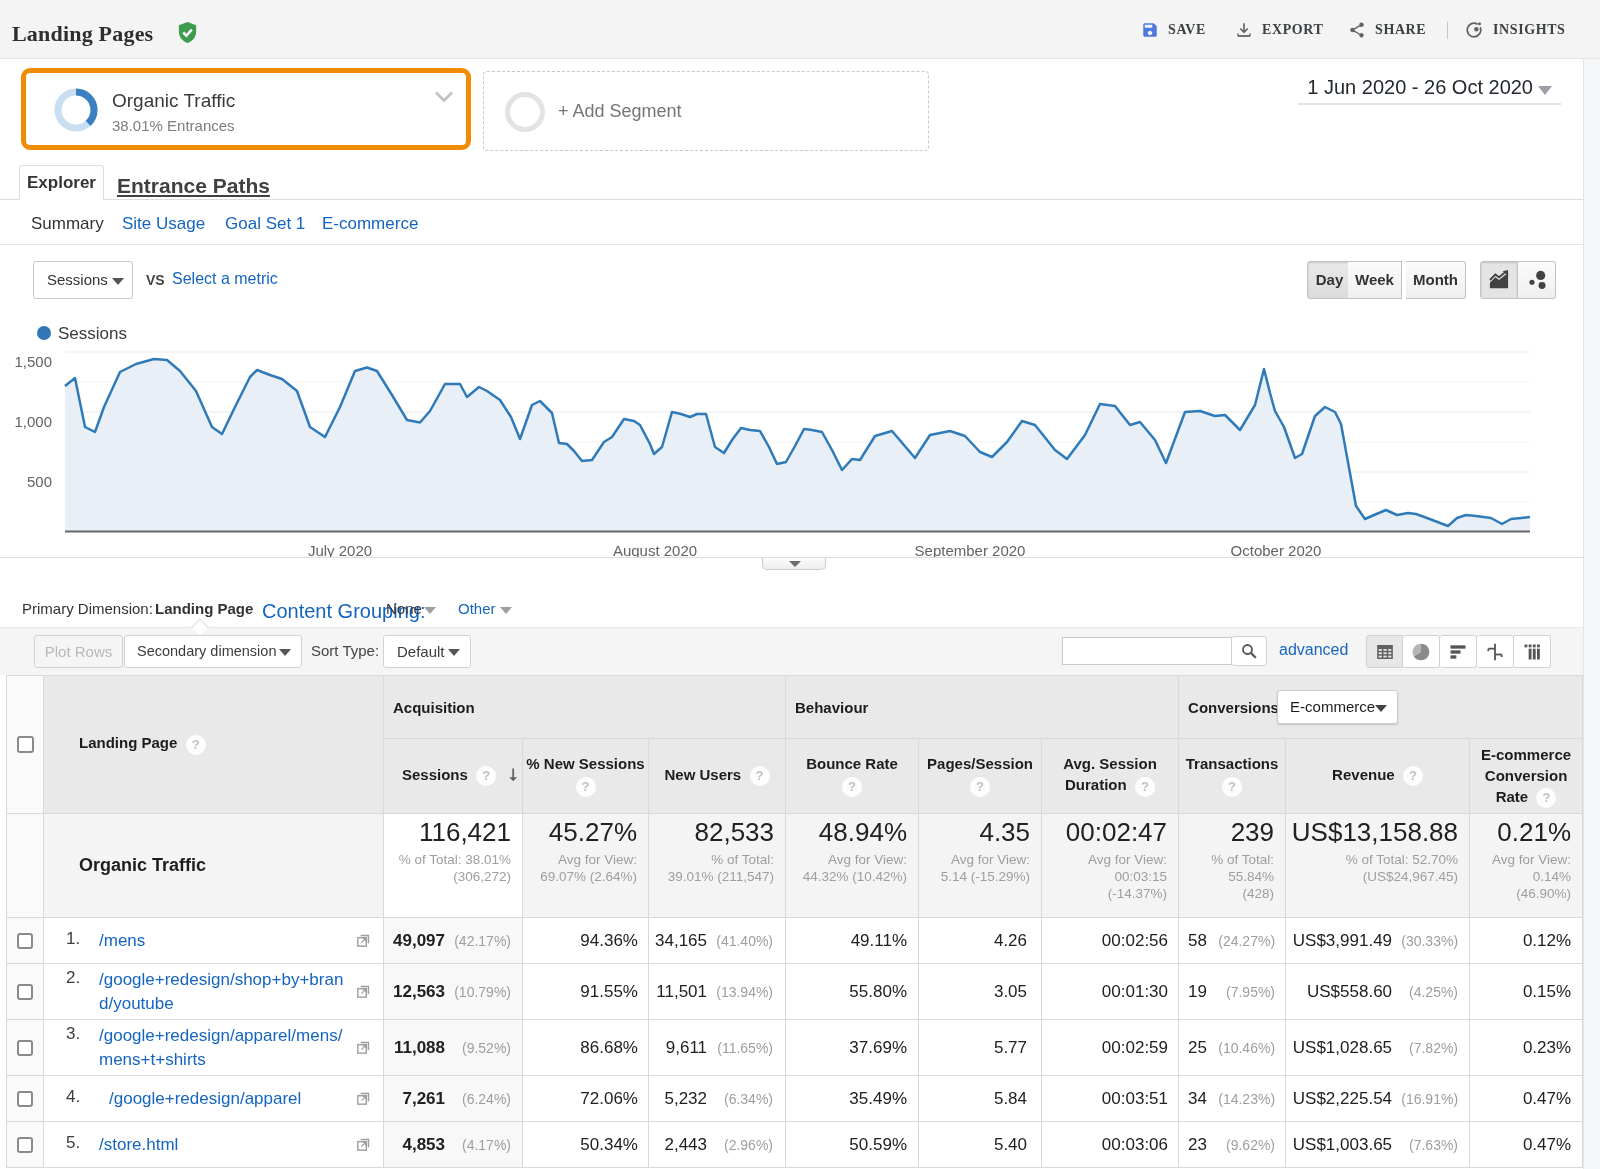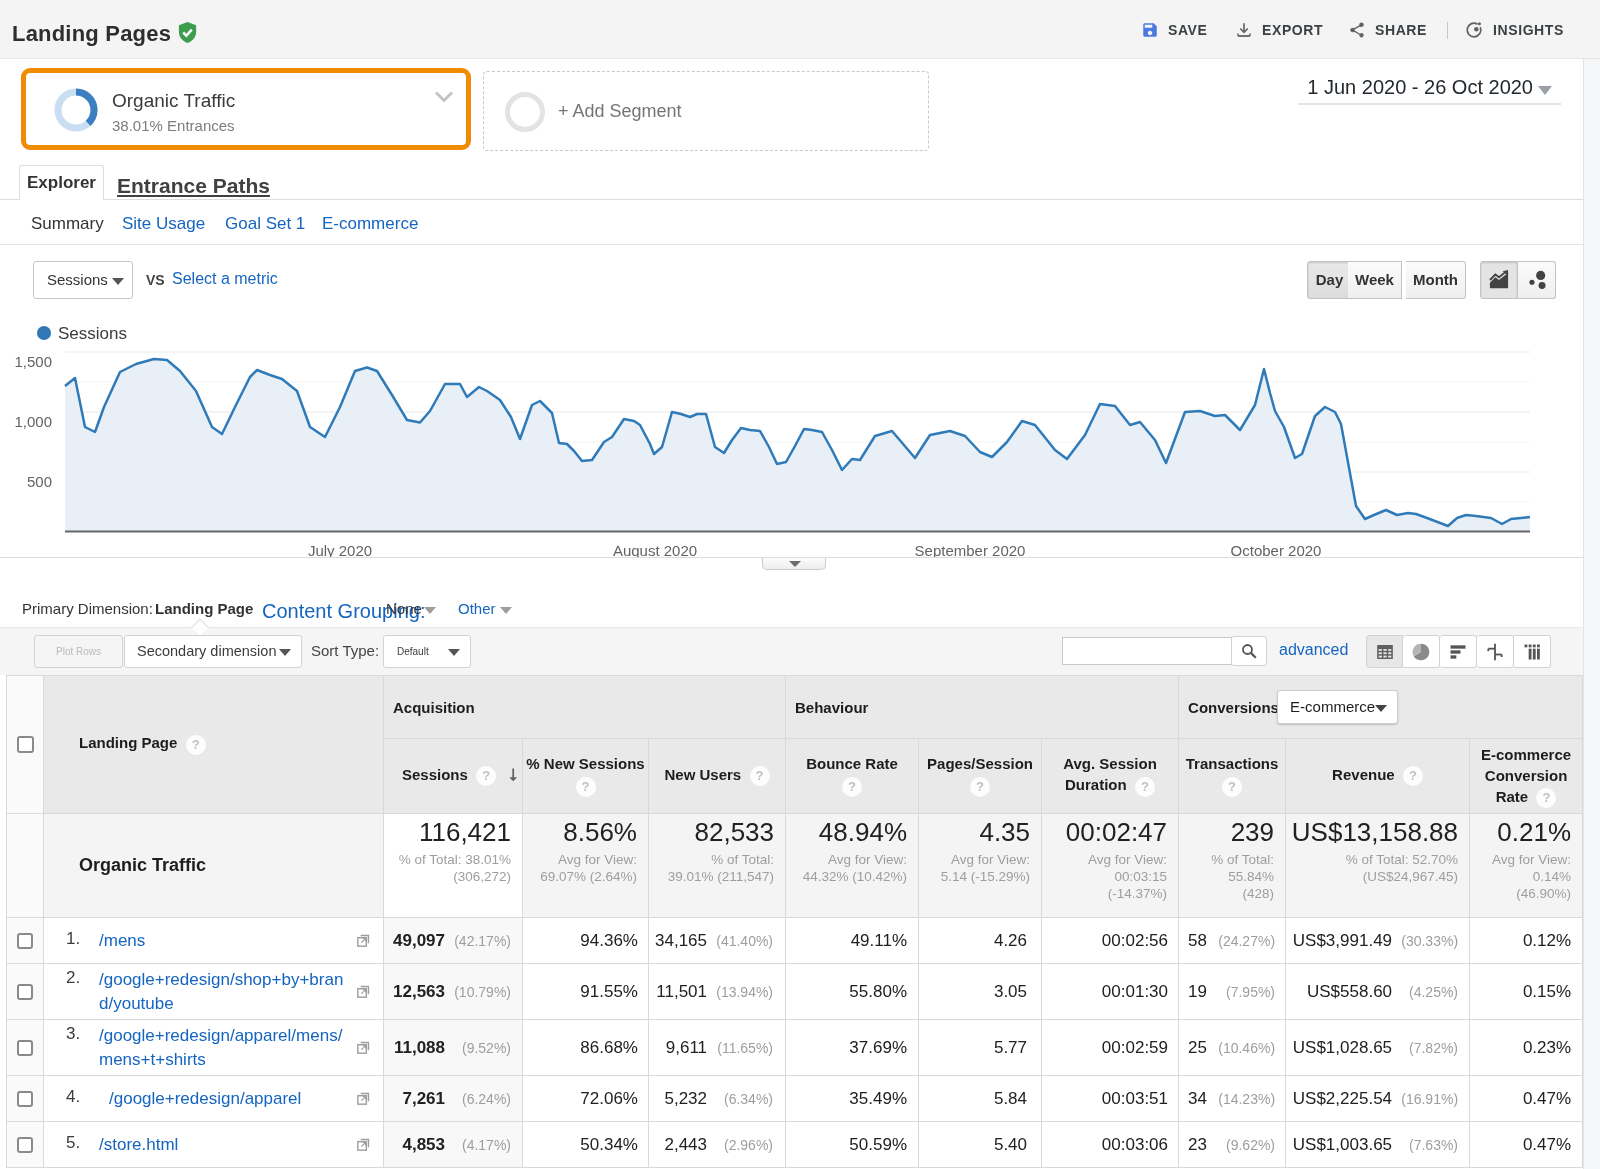--- a/index.html
+++ b/index.html
@@ -1,17 +1,17 @@
 <!DOCTYPE html>
 <html><head><meta charset="utf-8">
 <style>
 * { margin:0; padding:0; box-sizing:border-box; }
 html,body { width:1600px; height:1169px; font-family:"Liberation Sans",sans-serif; background:#fff; position:relative; overflow:hidden; }
 
-#topbar { position:absolute; left:0; top:0; width:1600px; height:59px; background:#f4f4f4; border-bottom:1px solid #e5e5e5; }
+#topbar { position:absolute; left:0; top:0; width:1600px; height:59px; background:#f4f4f4; border-bottom:1px solid #e5e5e5;font-family:Liberation Serif, serif; }
 #title { position:absolute; left:12px; top:21px; font-size:22px; font-weight:bold; color:#2e2e2e; letter-spacing:0.2px; }
 .action { position:absolute; top:0; height:59px; display:flex; align-items:center; gap:9px; font-size:14px; font-weight:bold; color:#3c4043; letter-spacing:0.6px; }
 
 #gutter { position:absolute; left:1583px; top:59px; width:17px; height:1110px; background:#f5f6f8; border-left:1px solid #e4e4e4; }
 
 #segcard { position:absolute; left:21px; top:68px; width:450px; height:82px; background:#fff; border:5px solid #f08b05; border-radius:9px; }
 #segcard .donut { position:absolute; left:28px; top:15px; }
 #segcard .t1 { position:absolute; left:86px; top:17px; font-size:19px; color:#3a3a3a; }
 #segcard .t2 { position:absolute; left:86px; top:44px; font-size:15px; color:#7d7d7d; }
 #segcard .chev { position:absolute; right:12px; top:17px; }
@@ -39,21 +39,21 @@
 #chart { position:absolute; left:0; top:344px; }
 
 #divline { position:absolute; left:0; top:557px; width:1583px; height:1px; background:#dcdcdc; }
 #handle { position:absolute; left:762px; top:558px; width:64px; height:12px; background:linear-gradient(#fcfcfc,#ededed); border:1px solid #ccc; border-top:none; border-radius:0 0 5px 5px; }
 #handle .tri { position:absolute; left:26px; top:3px; width:0; height:0; border-left:6px solid transparent; border-right:6px solid transparent; border-top:6px solid #6b6b6b; }
 
 #pdim { position:absolute; left:0; top:595px; width:1583px; height:32px; }
 #pdim span { position:absolute; top:5px; font-size:16px; }
 
 #toolbar { position:absolute; left:0px; top:627px; width:1583px; height:48px; background:#f5f5f5; border-top:1px solid #e8e8e8; z-index:2; }
-.tbtn { position:absolute; top:7px; height:33px; border:1px solid #d2d2d2; border-radius:3px; background:#fff; font-size:10px; color:#3c3c3c; line-height:31px; }
+.tbtn { position:absolute; top:7px; height:33px; border:1px solid #d2d2d2; border-radius:3px; background:#fff; font-size:15px; color:#3c3c3c; line-height:31px; }
 
 #dtable { position:absolute; left:6px; top:675px; width:1576px; border-collapse:collapse; table-layout:fixed; font-size:15px; color:#212121; }
 #dtable td, #dtable th { border:1px solid #d9d9d9; padding:0; vertical-align:middle; font-weight:normal; text-align:left; overflow:hidden; }
 #dtable .ghead td { background:#e9e9e9; font-size:15px; font-weight:bold; color:#1d1d1d; }
 #dtable .num { text-align:right; }
 #dtable tr#totrow td { vertical-align:top; }
 .pct { color:#9e9e9e; }
 .hq { display:inline-block; width:20px; height:20px; border-radius:50%; background:#fdfdfd; color:#c0c0c0; font-size:13px; font-weight:bold; text-align:center; line-height:20px; vertical-align:middle; }
 a.lnk { color:#1565c0; text-decoration:none; }
 
@@ -322,21 +322,21 @@
     <td style="text-align:center;line-height:21px">E-commerce<br>Conversion<br>Rate&nbsp; <span class="hq">?</span></td>
   </tr>
   <tr id="totrow" style="height:104px;background:#f4f4f4;vertical-align:top">
 <td style="background:#fafafa"></td>
 <td style="padding-left:35px;font-weight:bold;font-size:18px;color:#1d1d1d;vertical-align:middle">Organic Traffic</td>
 <td class="num tcell" style="background:#fff">
           <div class="big">116,421</div>
           <div class="sub">% of Total: 38.01%<br>(306,272)</div>
         </td>
 <td class="num tcell">
-          <div class="big">8.56%</div>
+          <div class="big">45.27%</div>
           <div class="sub">Avg for View:<br>69.07% (2.64%)</div>
         </td>
 <td class="num tcell">
           <div class="big">82,533</div>
           <div class="sub">% of Total:<br>39.01% (211,547)</div>
         </td>
 <td class="num tcell">
           <div class="big">48.94%</div>
           <div class="sub">Avg for View:<br>44.32% (10.42%)</div>
         </td>

